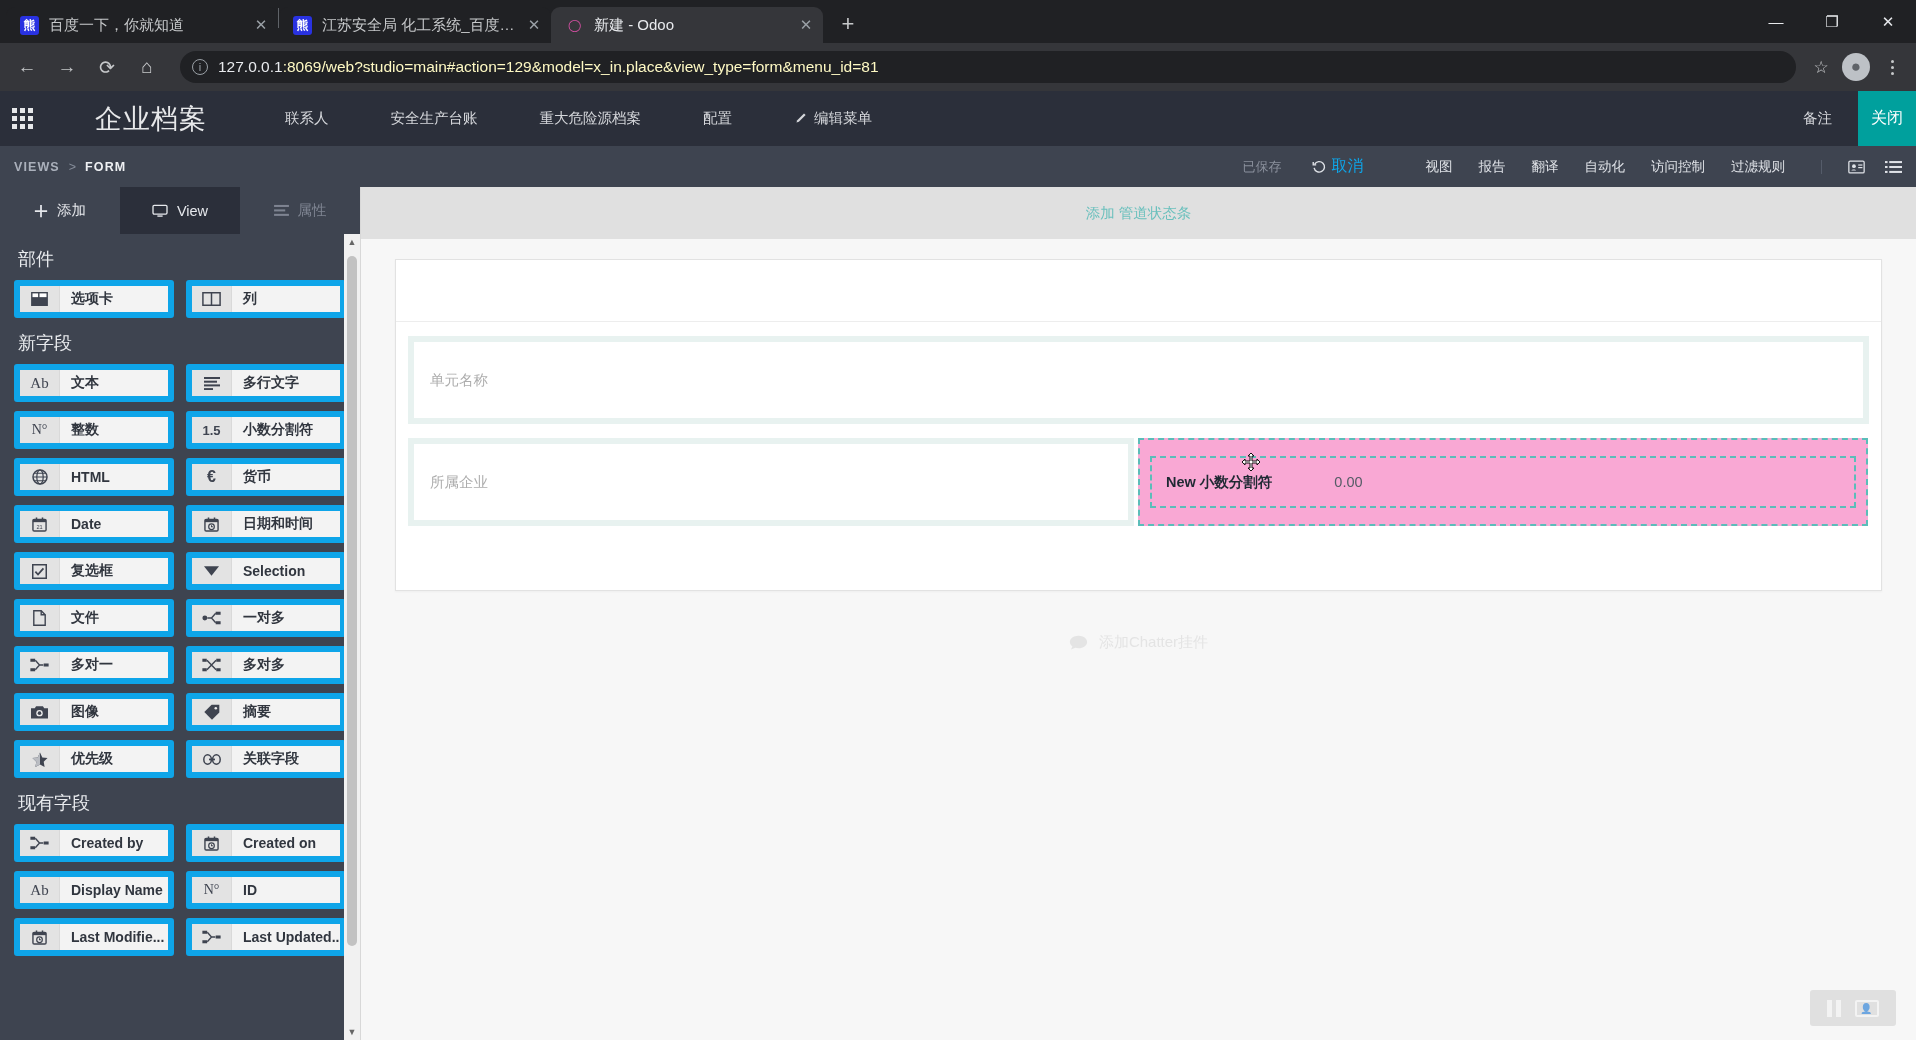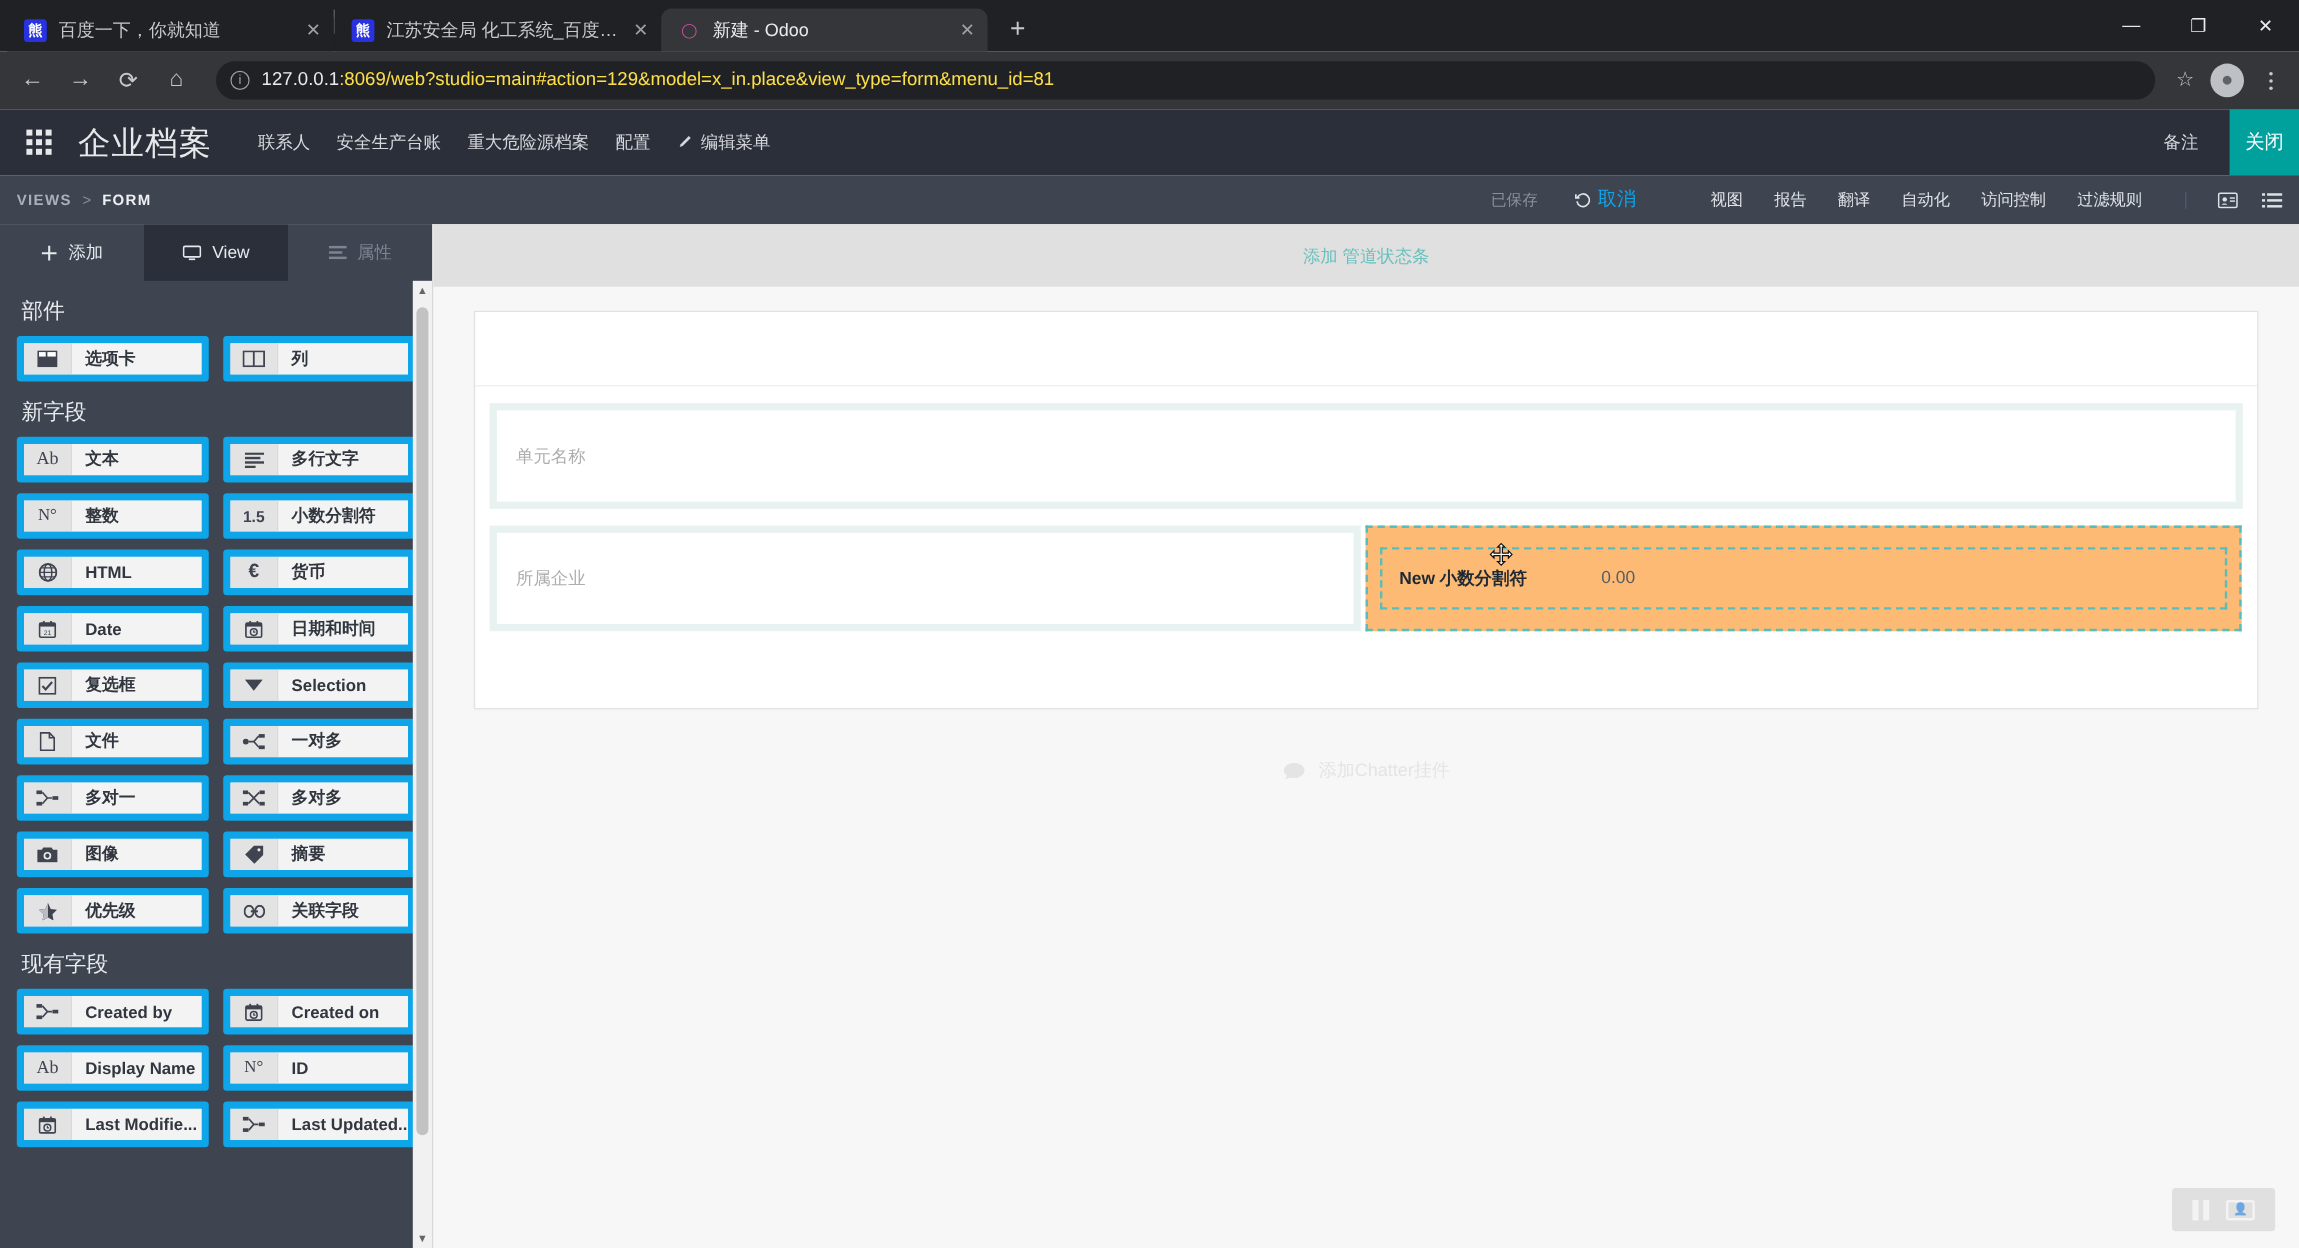--- a/index.html
+++ b/index.html
@@ -65,21 +65,21 @@
     flex: 1; height: 32px; background: #202124; border-radius: 16px;
     display: flex; align-items: center; padding: 0 12px; margin: 0 10px;
     color: #e8eaed; font-size: 15.5px; min-width: 0;
   }
   .omnibox .info-ic {
     width: 16px; height: 16px; border: 1.4px solid #9aa0a6; border-radius: 50%;
     display: flex; align-items: center; justify-content: center;
     font-size: 11px; color: #9aa0a6; margin-right: 10px; flex: none;
   }
   .omnibox .url { white-space: nowrap; overflow: hidden; text-overflow: ellipsis; }
-  .omnibox .url .dim { color: #fde047; }
+  .omnibox .url .dim { color: #fef9c3; }
   .star-btn { width: 30px; height: 30px; display: flex; align-items: center; justify-content: center;
     color: #c6c8ca; font-size: 17px; margin-right: 6px; }
   .avatar-btn { width: 28px; height: 28px; border-radius: 50%; background: #bdc1c6;
     display: flex; align-items: center; justify-content: center; color: #5f6368; font-size: 17px; margin-right: 8px; }
   .menu-btn { width: 28px; height: 32px; display: flex; flex-direction: column;
     align-items: center; justify-content: center; gap: 3px; }
   .menu-btn i { width: 3px; height: 3px; background: #c6c8ca; border-radius: 50%; display: block; }
 
   .bookmarks {
     height: 34px; background: #35363a; display: flex; align-items: center;
@@ -95,21 +95,21 @@
   .grid-ic { display: grid; grid-template-columns: repeat(3, 3px); grid-template-rows: repeat(3, 3px);
     gap: 2px; }
   .grid-ic i { display: block; width: 3px; height: 3px; }
   .bm-k { background: #2f63d8; color: #fff; }
 
   
   .app { flex: 1; display: flex; flex-direction: column; min-height: 0; background: #fff; }
 
   .odoo-navbar {
     height: 55px; background: #2b2f3a; display: flex; align-items: center;
-    color: #e7e8ea; flex: none; padding-left: 10px;
+    color: #e7e8ea; flex: none;  gap: 40px;
   }
   .apps-grid { display: grid; grid-template-columns: repeat(3, 5px); grid-template-rows: repeat(3, 5px);
     gap: 3px; margin: 0 22px 0 12px; }
   .apps-grid i { display: block; width: 5px; height: 5px; background: #e7e8ea; }
   .brand { font-size: 27px; font-weight: 300; letter-spacing: 1px; margin-right: 38px; }
   .navlink { font-size: 14.5px; color: #d5d7db; margin-right: 22px; white-space: nowrap; }
   .navlink.edit { display: flex; align-items: center; gap: 7px; }
   .nav-right { margin-left: auto; display: flex; align-items: stretch; height: 55px; }
   .nav-right .navlink { display: flex; align-items: center; margin: 0 26px 0 0; }
   .btn-close-studio {
@@ -187,21 +187,21 @@
   .row-group { padding: 14px 12px 12px 12px; }
   .field-row { display: flex; gap: 4px; }
   .field-box {
     border: 6px solid #e8f2f0; background: #fff; height: 88px;
     display: flex; align-items: center; padding-left: 16px;
     color: #adadad; font-size: 14.5px; min-width: 0;
   }
   .field-box.wide { flex: 1; }
   .field-box.half { width: 726px; flex: none; }
   .field-new {
-    width: 730px; flex: none; border: 2px dashed #5bbdb9; background: #fdba74;
+    width: 730px; flex: none; border: 2px dashed #5bbdb9; background: #f9a8d4;
     height: 88px; display: flex; align-items: center; padding: 0 10px;
   }
   .field-new-inner {
     flex: 1; border: 2px dashed #5bbdb9; height: 52px; display: flex;
     align-items: center; padding-left: 14px; gap: 62px; position: relative;
   }
   .fn-label { color: #1f2933; font-size: 14.5px; font-weight: bold; }
   .fn-value { color: #555c66; font-size: 14.5px; }
   .move-cursor { position: absolute; left: 88px; top: -6px; width: 22px; height: 22px;
     color: #222; font-size: 18px; line-height: 1; }

